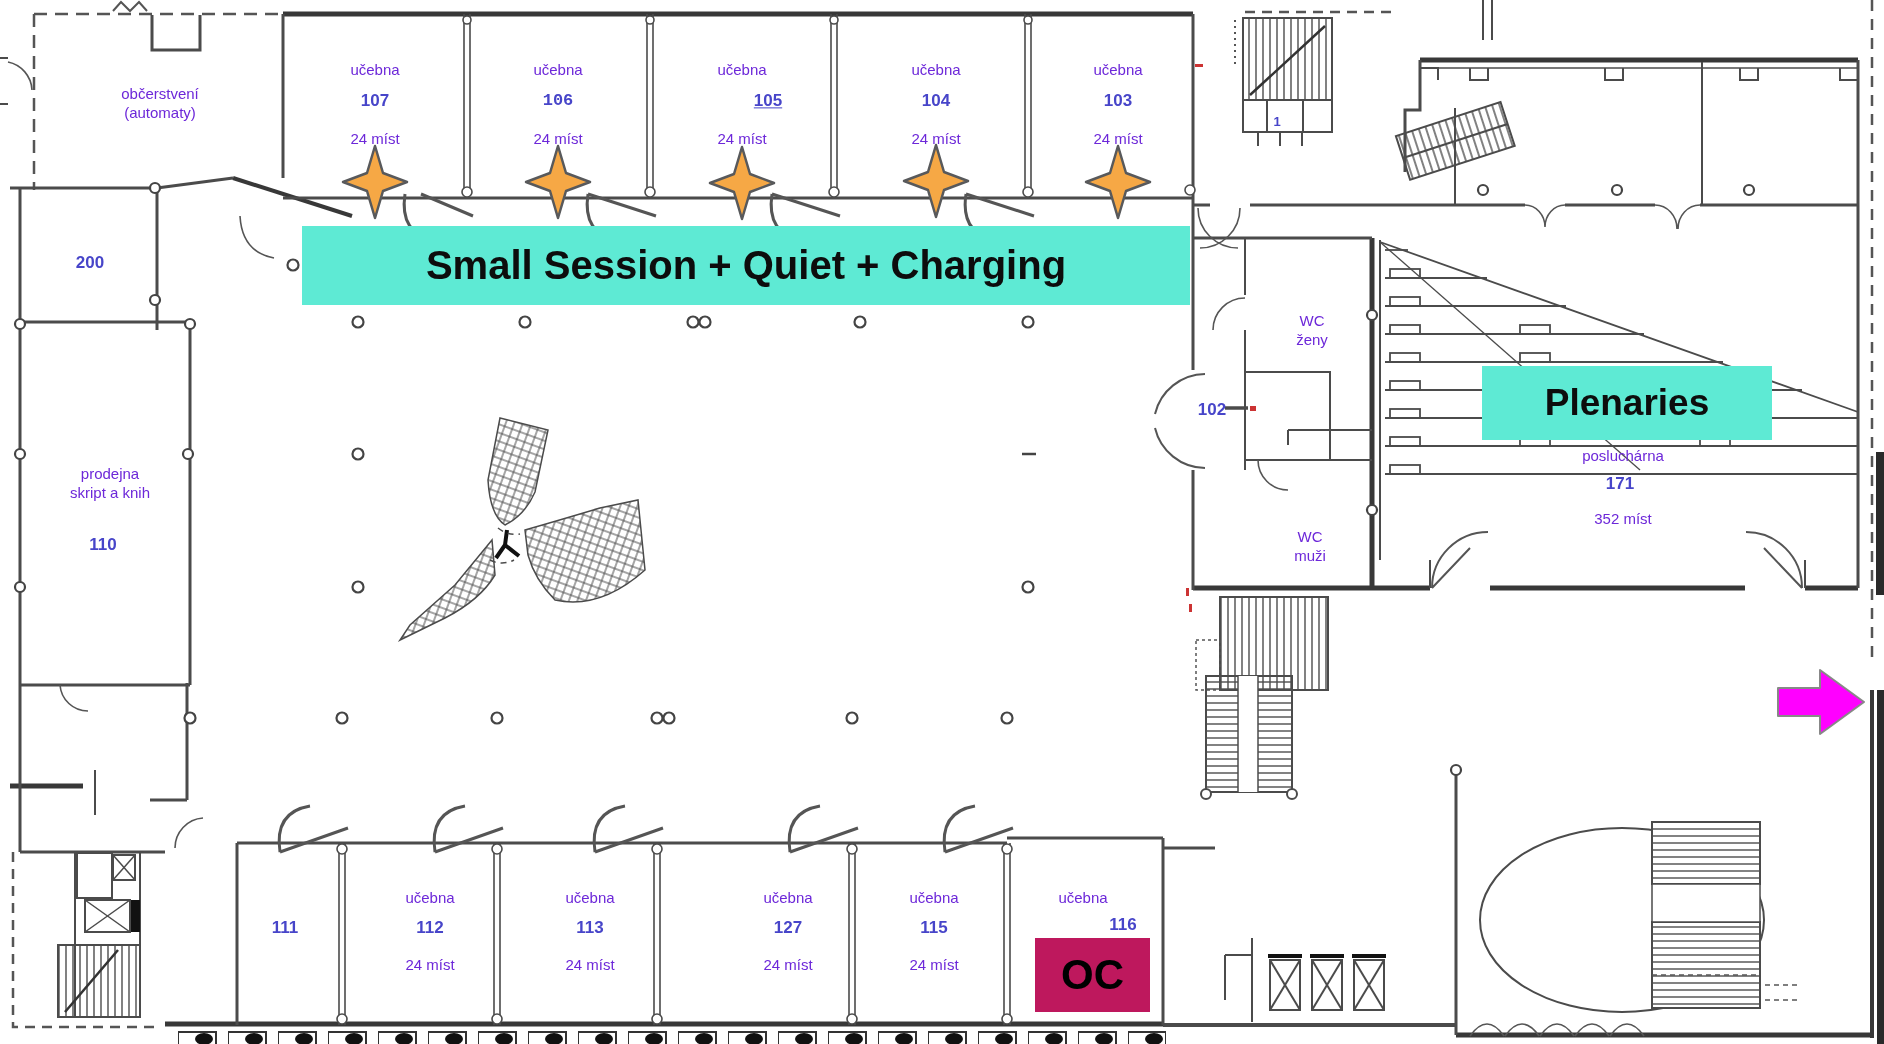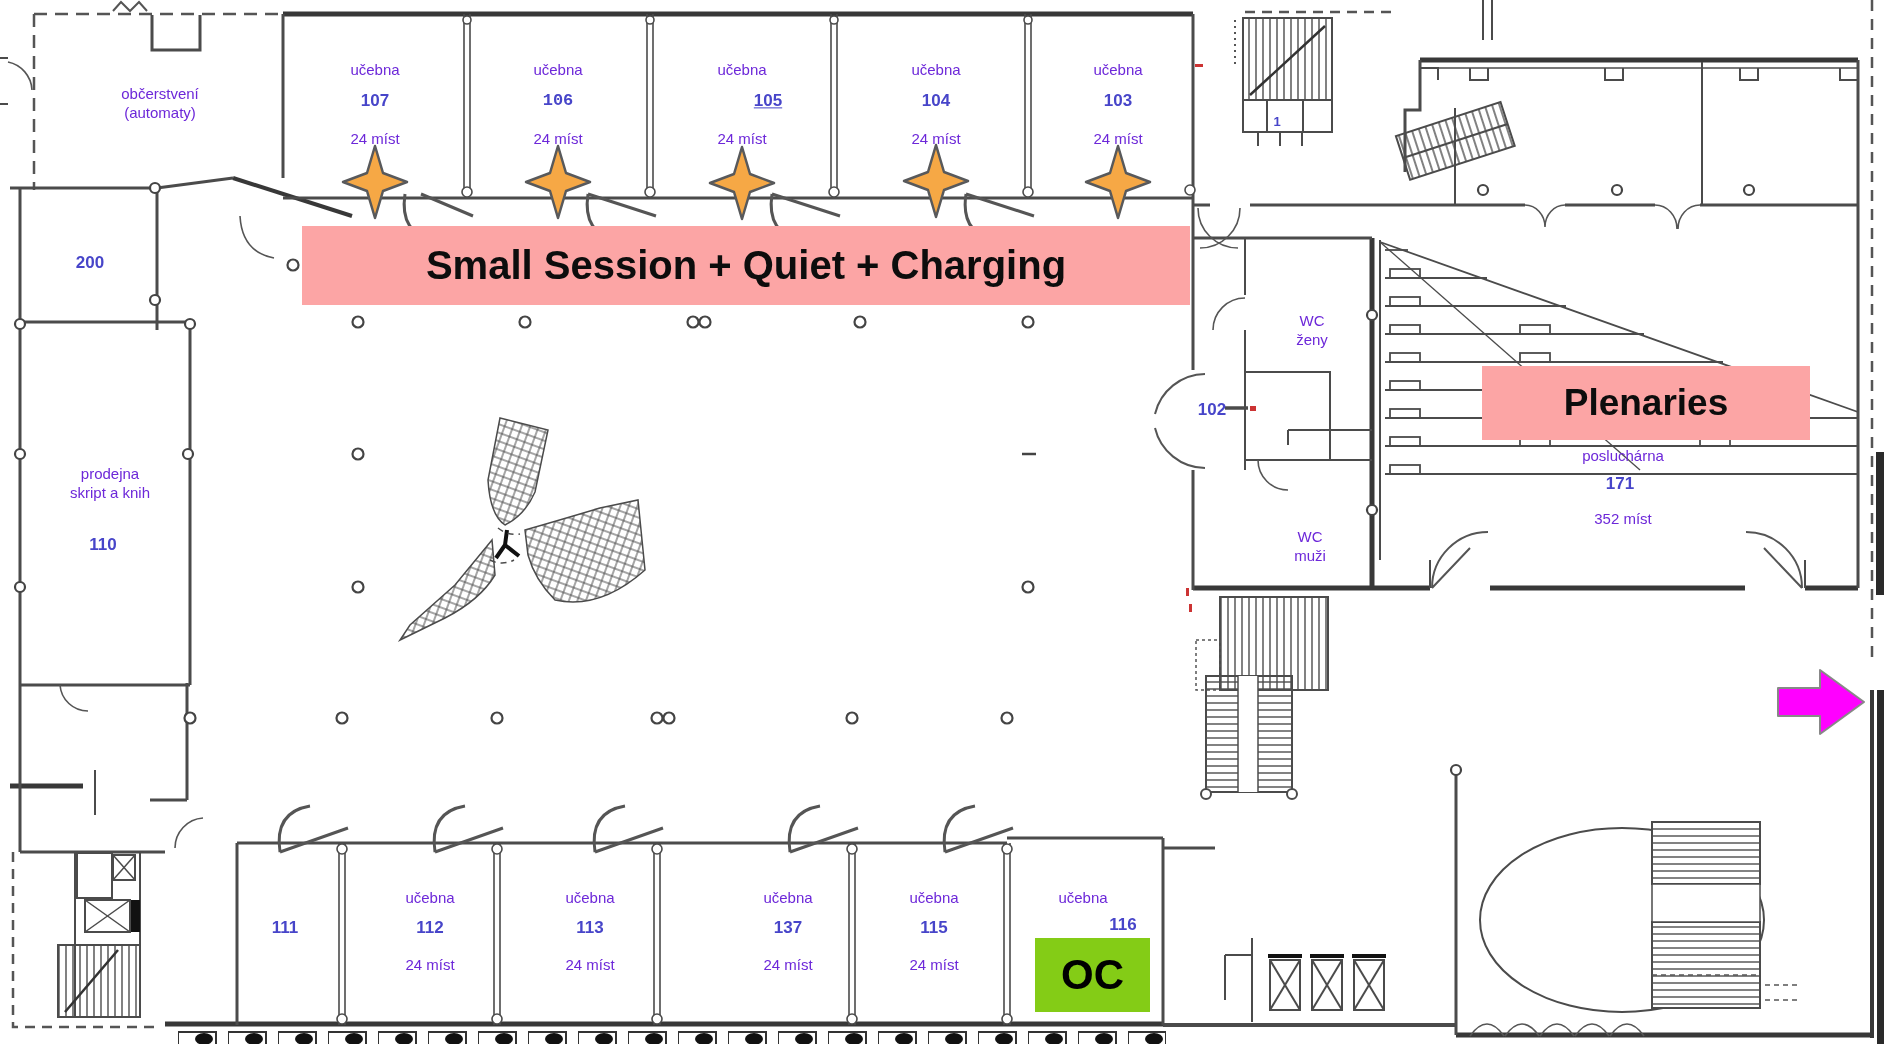--- a/index.html
+++ b/index.html
@@ -3,25 +3,25 @@
 <meta charset="utf-8">
 <style>
   html,body{margin:0;padding:0;background:#ffffff;}
   .stage{position:relative;width:1884px;height:1044px;background:#ffffff;overflow:hidden;
          font-family:"Liberation Sans",sans-serif;}
   svg{position:absolute;left:0;top:0;}
   .lbl{position:absolute;transform:translate(-50%,-50%);color:#6d28d9;font-size:15px;
        white-space:pre-line;text-align:center;line-height:1.25;}
   .num{color:#4745C9;font-weight:bold;font-size:17px;}
   .small{font-size:13px;}
-  .banner{position:absolute;background:#fca5a5;display:flex;align-items:center;justify-content:center;
+  .banner{position:absolute;background:#5eead4;display:flex;align-items:center;justify-content:center;
           font-weight:bold;color:#0d0d0d;}
   .banner.ss{left:302px;top:226px;width:888px;height:79px;font-size:40px;}
-  .banner.pl{left:1482px;top:366px;width:328px;height:74px;font-size:37px;}
-  .ocbox{position:absolute;left:1035px;top:938px;width:115px;height:74px;background:#84cc16;
+  .banner.pl{left:1482px;top:366px;width:290px;height:74px;font-size:37px;}
+  .ocbox{position:absolute;left:1035px;top:938px;width:115px;height:74px;background:#be185d;
          display:flex;align-items:center;justify-content:center;font-weight:bold;font-size:42px;color:#000;}
 </style>
 </head>
 <body>
 
 <div class="stage">
 
 <svg width="1884" height="1044" viewBox="0 0 1884 1044">
   <defs>
     <pattern id="hv" width="7" height="7" patternUnits="userSpaceOnUse">
@@ -375,21 +375,21 @@
 
 <div class="lbl" style="left:430px;top:898px;">učebna</div>
 <div class="lbl num" style="left:430px;top:928px;">112</div>
 <div class="lbl" style="left:430px;top:965px;">24 míst</div>
 
 <div class="lbl" style="left:590px;top:898px;">učebna</div>
 <div class="lbl num" style="left:590px;top:928px;">113</div>
 <div class="lbl" style="left:590px;top:965px;">24 míst</div>
 
 <div class="lbl" style="left:788px;top:898px;">učebna</div>
-<div class="lbl num" style="left:788px;top:928px;">137</div>
+<div class="lbl num" style="left:788px;top:928px;">127</div>
 <div class="lbl" style="left:788px;top:965px;">24 míst</div>
 
 <div class="lbl" style="left:934px;top:898px;">učebna</div>
 <div class="lbl num" style="left:934px;top:928px;">115</div>
 <div class="lbl" style="left:934px;top:965px;">24 míst</div>
 
 <div class="lbl" style="left:1083px;top:898px;">učebna</div>
 <div class="lbl num" style="left:1083px;top:925px;margin-left:40px;">116</div>
 
 <div class="banner ss">Small Session + Quiet + Charging</div>

